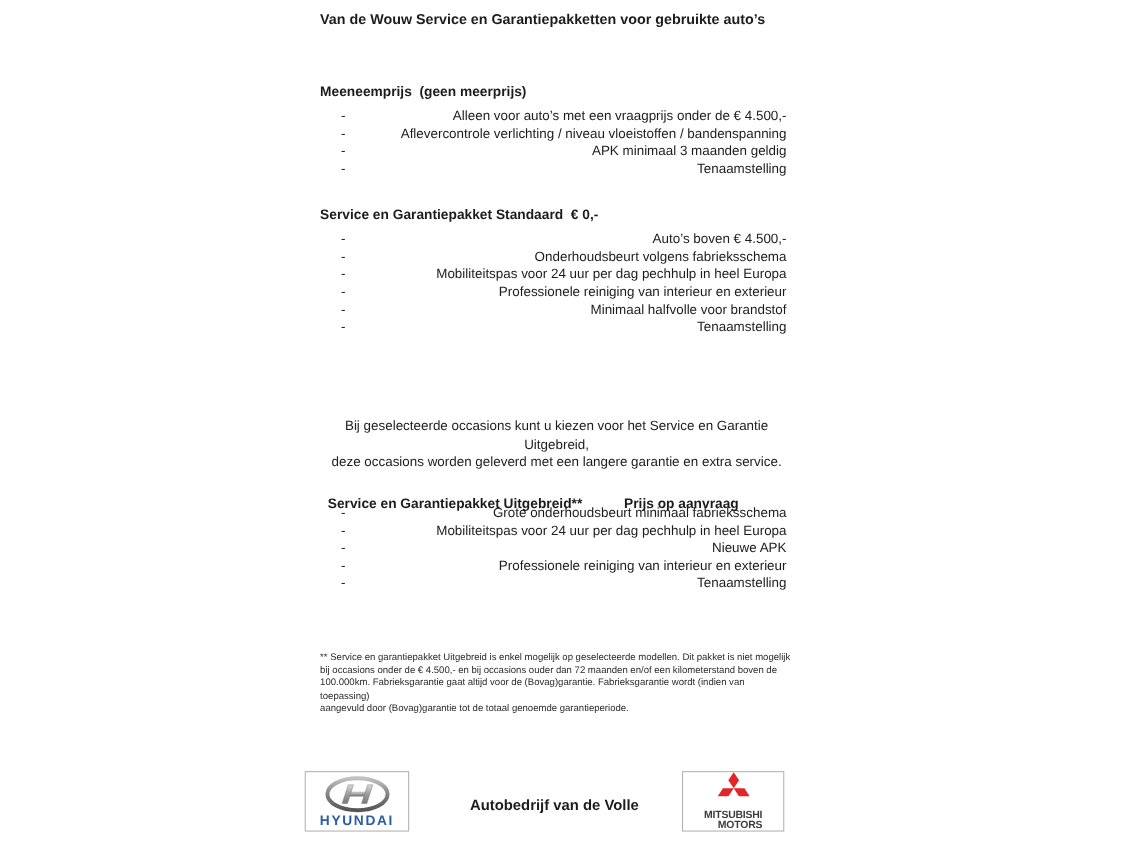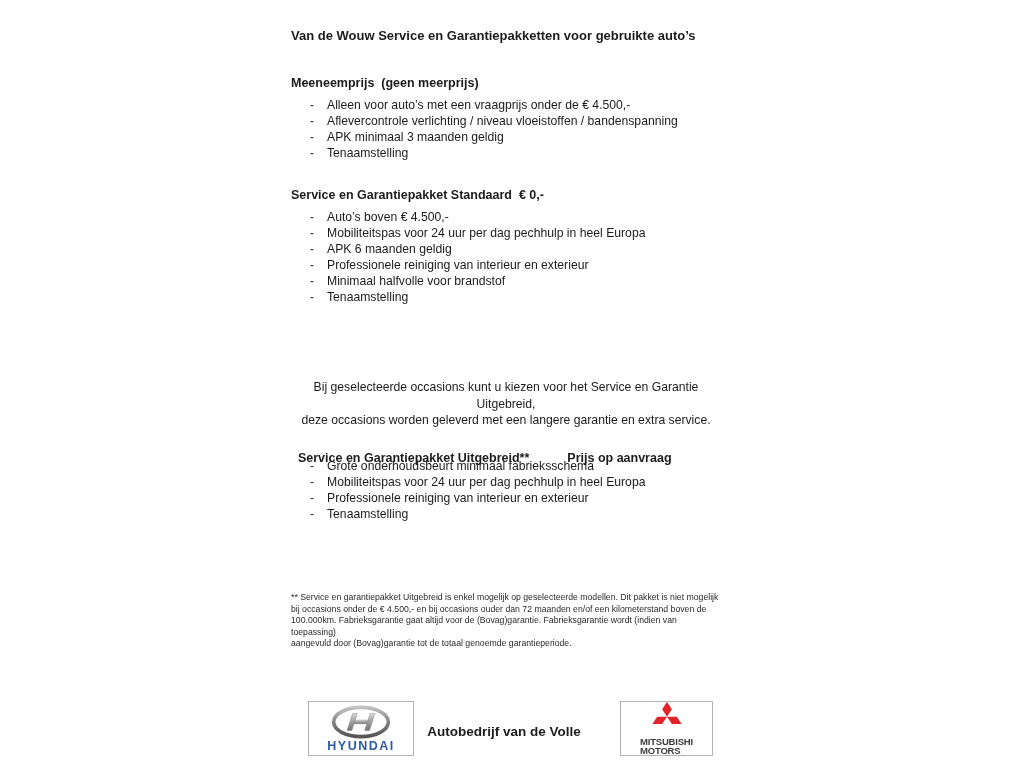--- a/index.html
+++ b/index.html
@@ -6,34 +6,35 @@
   html, body { width: 1024px; height: 768px; }
   body {
     background: #ffffff;
     font-family: "Liberation Sans", sans-serif;
     color: #1c1c1c;
     position: relative;
     overflow: hidden;
   }
   .abs { position: absolute; }
   .doc-title {
-    left: 291px; top: 28px;
+    left: 291px; top: 10px;
     font-size: 13px; font-weight: bold;
     white-space: pre-wrap;
   }
   .sec-heading {
     left: 291px;
     font-size: 12.5px; font-weight: bold;
     white-space: pre-wrap;
   }
   .sec-heading .price { margin-left: 38px; }
   ul.bullets {
     left: 291px;
     width: 424px;
     list-style: none;
+    text-align: right;
   }
   ul.bullets li {
     position: relative;
     padding-left: 36px;
     font-size: 12.2px;
     line-height: 16px;
     white-space: pre-line;
   }
   ul.bullets li::before {
     content: "-";
@@ -59,36 +60,36 @@
   .logo-box {
     top: 701px;
     height: 55px;
     background: #ffffff;
     border: 1px solid #b4b4b4;
     display: flex;
     flex-direction: column;
     align-items: center;
     justify-content: center;
   }
-  .hyundai-box { left: 308px; width: 106px; }
+  .hyundai-box { left: 277px; width: 95px; }
   .mitsubishi-box { left: 620px; width: 93px; }
   .hyundai-wordmark {
     font-size: 12.5px;
     font-weight: bold;
     letter-spacing: 1.5px;
     color: #2d5ba6;
     line-height: 13px;
     margin-top: 1px;
   }
   .mitsubishi-wordmark {
     font-size: 9.5px;
     font-weight: bold;
     color: #3c3c3c;
     line-height: 8.5px;
-    text-align: left;
+    text-align: right;
     letter-spacing: -0.2px;
     margin-top: 14px;
     white-space: pre-line;
   }
   .dealer-name {
     left: 388px; top: 724px;
     width: 232px;
     text-align: center;
     font-size: 13.5px;
     font-weight: bold;
@@ -104,36 +105,37 @@
 <ul class="abs bullets" style="top:97px">
     <li>Alleen voor auto’s met een vraagprijs onder de € 4.500,-</li>
     <li>Aflevercontrole verlichting / niveau vloeistoffen / bandenspanning</li>
     <li>APK minimaal 3 maanden geldig</li>
     <li>Tenaamstelling</li>
   </ul>
 
 <div class="abs sec-heading" style="top:188px">Service en Garantiepakket Standaard  € 0,-</div>
 <ul class="abs bullets" style="top:209px">
     <li>Auto’s boven € 4.500,-</li>
+    <li>Onderhoudsbeurt volgens fabrieksschema</li>
     <li>Mobiliteitspas voor 24 uur per dag pechhulp in heel Europa</li>
-    <li>APK 6 maanden geldig</li>
     <li>Professionele reiniging van interieur en exterieur</li>
     <li>Minimaal halfvolle voor brandstof</li>
     <li>Tenaamstelling</li>
   </ul>
 
 <div class="abs paragraph">Bij geselecteerde occasions kunt u kiezen voor het Service en Garantie Uitgebreid,
 deze occasions worden geleverd met een langere garantie en extra service.</div>
 
 <div class="abs sec-heading" style="top:437px">
   <span>Service en Garantiepakket Uitgebreid**</span><span class="price">Prijs op aanvraag</span>
 </div>
 <ul class="abs bullets" style="top:458px">
     <li>Grote onderhoudsbeurt minimaal fabrieksschema</li>
     <li>Mobiliteitspas voor 24 uur per dag pechhulp in heel Europa</li>
+    <li>Nieuwe APK</li>
     <li>Professionele reiniging van interieur en exterieur</li>
     <li>Tenaamstelling</li>
   </ul>
 
 <div class="abs footnote">** Service en garantiepakket Uitgebreid is enkel mogelijk op geselecteerde modellen. Dit pakket is niet mogelijk
 bij occasions onder de € 4.500,- en bij occasions ouder dan 72 maanden en/of een kilometerstand boven de
 100.000km.  Fabrieksgarantie gaat altijd voor de (Bovag)garantie. Fabrieksgarantie wordt (indien van toepassing)
 aangevuld door (Bovag)garantie tot de totaal genoemde garantieperiode.</div>
 
 <div class="abs logo-box hyundai-box">

